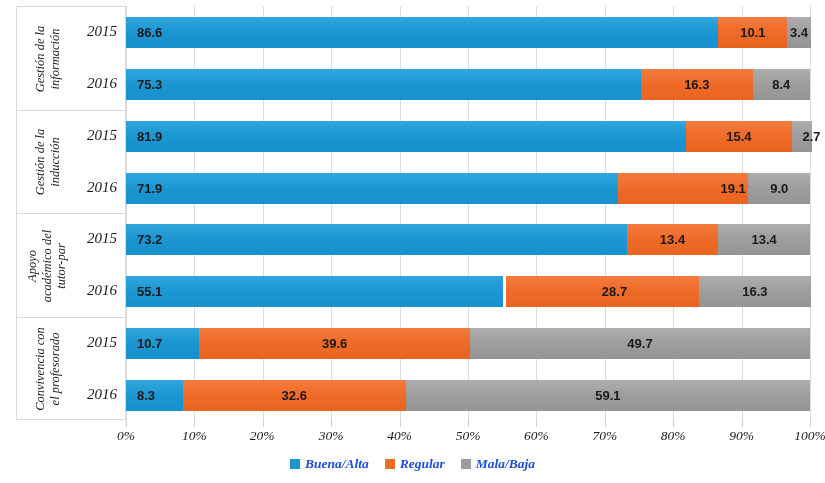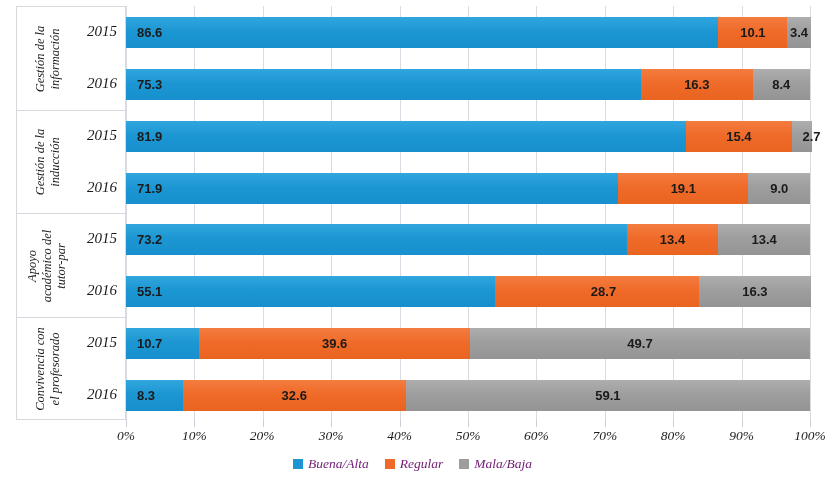--- a/index.html
+++ b/index.html
@@ -125,22 +125,23 @@
     justify-content:center;
     align-items:center;
     gap:16px;
   }
   .leg-item { display:flex; align-items:center; gap:5px; }
   .leg-swatch { width:10px; height:10px; display:block; }
   .leg-text {
     font-style:italic;
     font-size:13.5px;
     font-family:"Liberation Serif", serif;
-    color:#701a75;
+    color:#1d4ed8;
     white-space:nowrap;
+    font-weight:bold;
   }
 </style>
 </head>
 <body>
 
 <div id="chart-root">
 
   <div class="cat-panel">
       <div class="cat-group" style="top: 0px;">
         <div class="cat-label">
@@ -222,21 +223,21 @@
           <span class="val">15.4</span>
         </div>
         <div class="seg gray" style="left: 665.532px; width: 18.468px; padding-left: 20px;">
           <span class="val">2.7</span>
         </div>
       </div>
       <div class="bar-row" style="top: 166.5px;">
         <div class="seg blue" style="left: 0px; width: 491.796px;">
           <span class="val">71.9</span>
         </div>
-        <div class="seg orange" style="left: 491.796px; width: 131px;">
+        <div class="seg orange" style="left: 491.796px; width: 131px; justify-content: flex-end;">
           <span class="val">19.1</span>
         </div>
         <div class="seg gray" style="left: 622.44px; width: 61.56px;">
           <span class="val">9.0</span>
         </div>
       </div>
       <div class="bar-row" style="top: 218px;">
         <div class="seg blue" style="left: 0px; width: 500.688px;">
           <span class="val">73.2</span>
         </div>
@@ -244,21 +245,21 @@
           <span class="val">13.4</span>
         </div>
         <div class="seg gray" style="left: 592.344px; width: 91.656px;">
           <span class="val">13.4</span>
         </div>
       </div>
       <div class="bar-row" style="top: 270px;">
         <div class="seg blue" style="left: 0px; width: 376.884px;">
           <span class="val">55.1</span>
         </div>
-        <div class="seg orange" style="left: 369px; width: 217px;">
+        <div class="seg orange" style="left: 380px; width: 217px;">
           <span class="val">28.7</span>
         </div>
         <div class="seg gray" style="left: 573.192px; width: 111.492px;">
           <span class="val">16.3</span>
         </div>
       </div>
       <div class="bar-row" style="top: 321.5px;">
         <div class="seg blue" style="left: 0px; width: 73.188px;">
           <span class="val">10.7</span>
         </div>

